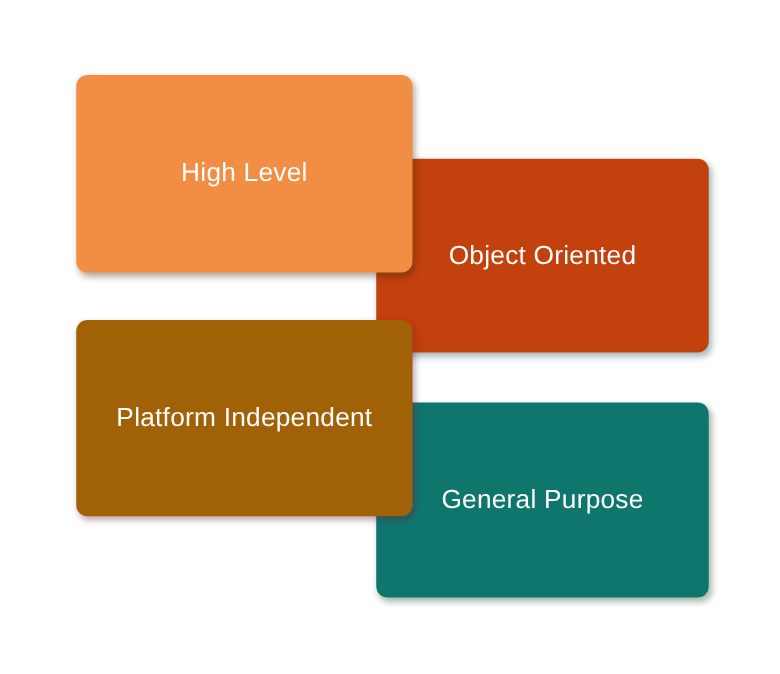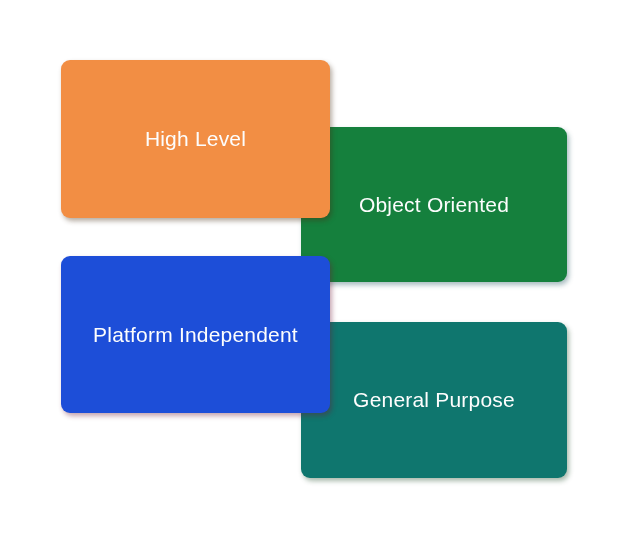--- a/index.html
+++ b/index.html
@@ -51,32 +51,32 @@
     box-shadow: 2px 3px 5px rgba(70, 45, 20, 0.40);
     z-index: 3;
   }
 
   
   #box-object-oriented {
     left: 301px;
     top: 127px;
     width: 266px;
     height: 155px;
-    background: #15803d;
+    background: #c2410c;
     box-shadow: 2px 3px 5px rgba(25, 80, 90, 0.38);
     z-index: 1;
   }
 
   
   #box-platform-independent {
     left: 61px;
     top: 256px;
     width: 269px;
     height: 157px;
-    background: #1d4ed8;
+    background: #a16207;
     box-shadow: 2px 3px 5px rgba(110, 25, 55, 0.40);
     z-index: 3;
   }
 
   
   #box-general-purpose {
     left: 301px;
     top: 322px;
     width: 266px;
     height: 156px;

